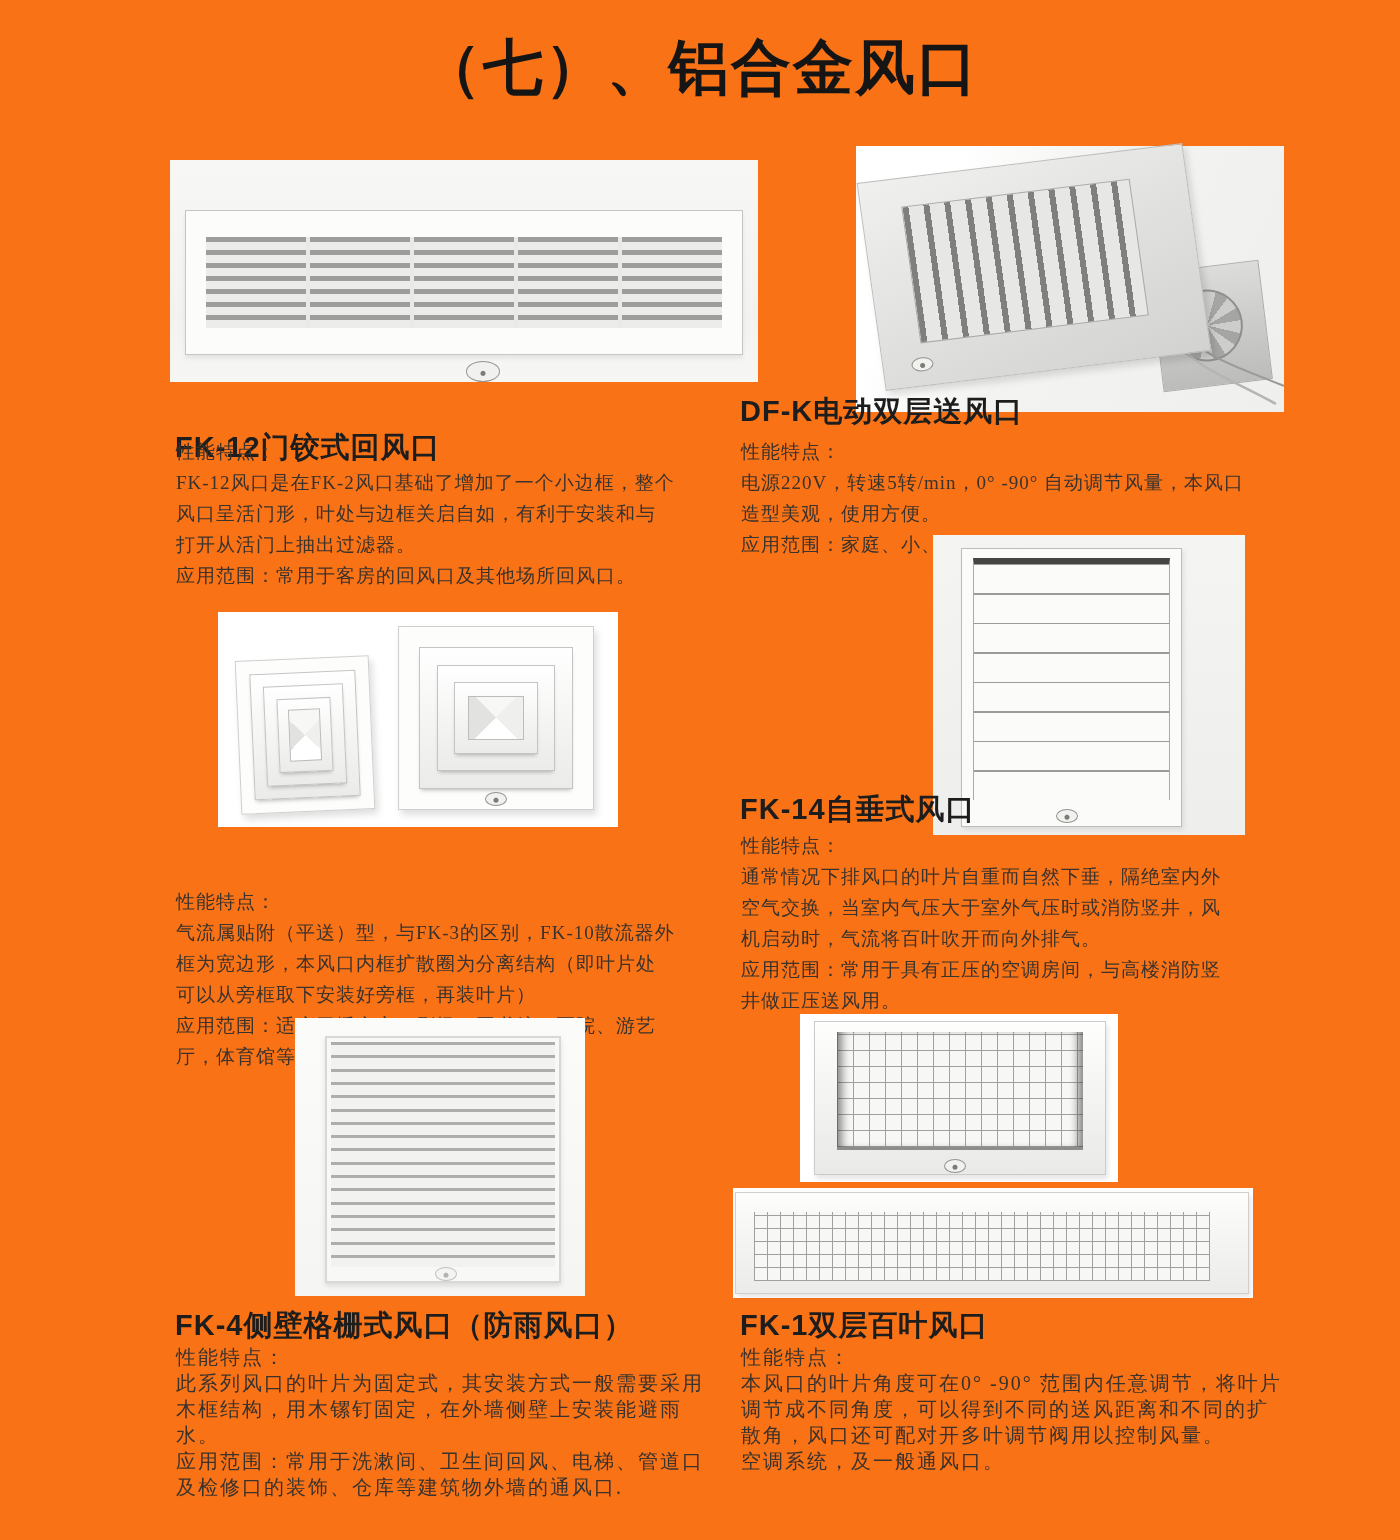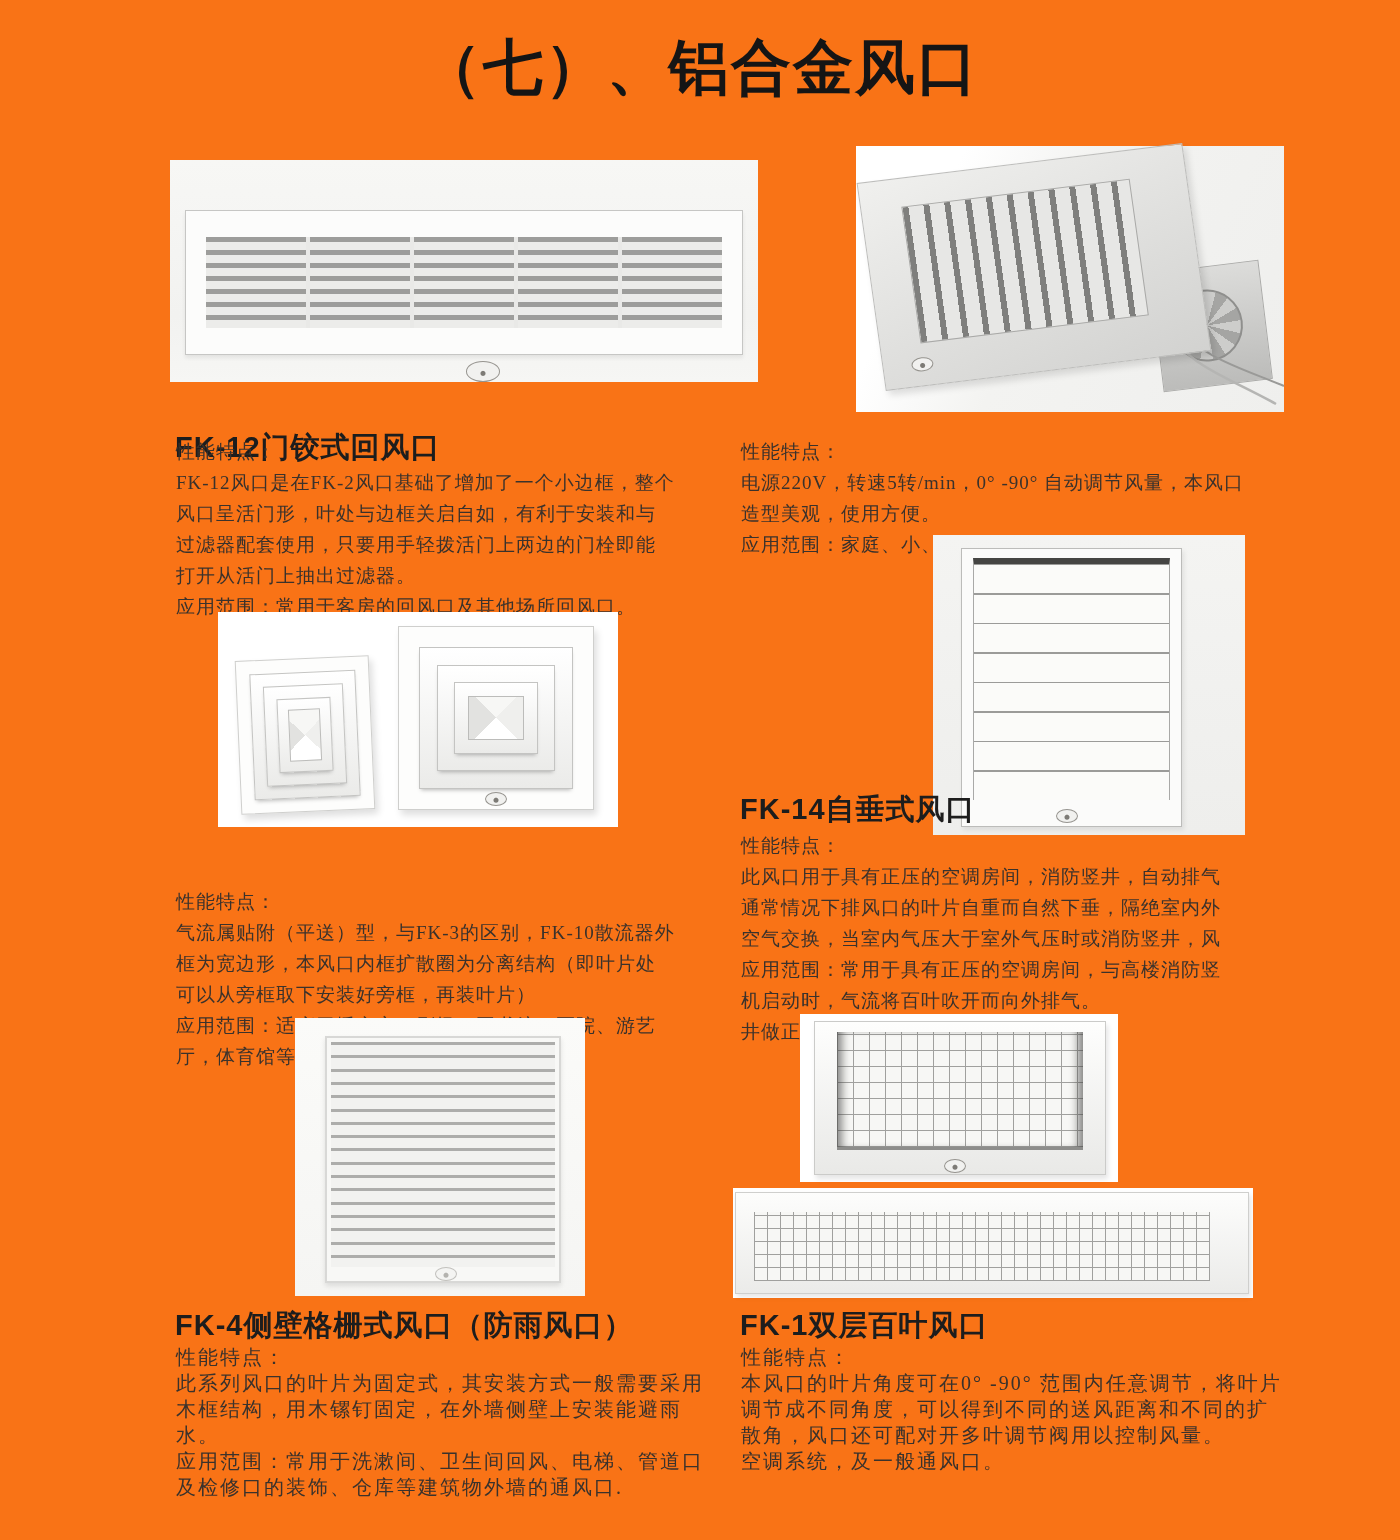--- a/index.html
+++ b/index.html
@@ -141,25 +141,25 @@
       <div class="dfk-slats"></div>
       <div class="logo-oval small dfk-logo"></div>
     </div>
   </div>
 
   <div class="sec-heading" style="left:175px; top:392px;margin-top:36px;">FK-12门铰式回风口</div>
   <div class="tblock t-loose" style="left:176px; top:436px;">
     <div class="bline">性能特点：</div>
     <div class="bline">FK-12风口是在FK-2风口基础了增加了一个小边框，整个</div>
     <div class="bline">风口呈活门形，叶处与边框关启自如，有利于安装和与</div>
-    <div class="bline">过滤器配套使用，只要用手轻拨活门上两边的门栓即能</div>
     <div class="bline">打开从活门上抽出过滤器。</div>
     <div class="bline">应用范围：常用于客房的回风口及其他场所回风口。</div>
   </div>
 
+  <div class="sec-heading" style="left:740px; top:392px;">DF-K电动双层送风口</div>
   <div class="tblock t-loose" style="left:741px; top:436px;">
     <div class="bline">性能特点：</div>
     <div class="bline">电源220V，转速5转/min，0° -90° 自动调节风量，本风口</div>
     <div class="bline">造型美观，使用方便。</div>
     <div class="bline">应用范围：家庭、小、中型中央空调出风口。</div>
   </div>
 
   <div class="photo" id="fk10-photo">
     <div class="diffuser d-small">
       <div class="ring r1"></div>
@@ -188,25 +188,24 @@
     <div class="bline">气流属贴附（平送）型，与FK-3的区别，FK-10散流器外</div>
     <div class="bline">框为宽边形，本风口内框扩散圈为分离结构（即叶片处</div>
     <div class="bline">可以从旁框取下安装好旁框，再装叶片）</div>
     <div class="bline">应用范围：适应于播音室、剧场、图书馆、医院、游艺</div>
     <div class="bline">厅，体育馆等场所。</div>
   </div>
 
   <div class="sec-heading" style="left:740px; top:790px;">FK-14自垂式风口</div>
   <div class="tblock t-loose" style="left:741px; top:830px;">
     <div class="bline">性能特点：</div>
-    <div class="bline">此风口用于具有正压的空调房间，消防竖井，自动排气</div>
     <div class="bline">通常情况下排风口的叶片自重而自然下垂，隔绝室内外</div>
     <div class="bline">空气交换，当室内气压大于室外气压时或消防竖井，风</div>
+    <div class="bline">机启动时，气流将百叶吹开而向外排气。</div>
     <div class="bline">应用范围：常用于具有正压的空调房间，与高楼消防竖</div>
-    <div class="bline">机启动时，气流将百叶吹开而向外排气。</div>
     <div class="bline">井做正压送风用。</div>
   </div>
 
   <div class="photo" id="fk4-photo">
     <div class="fk4-frame">
       <div class="fk4-slats"></div>
       <div class="logo-oval small fk4-logo" style="opacity:0.55;"></div>
     </div>
   </div>
 

